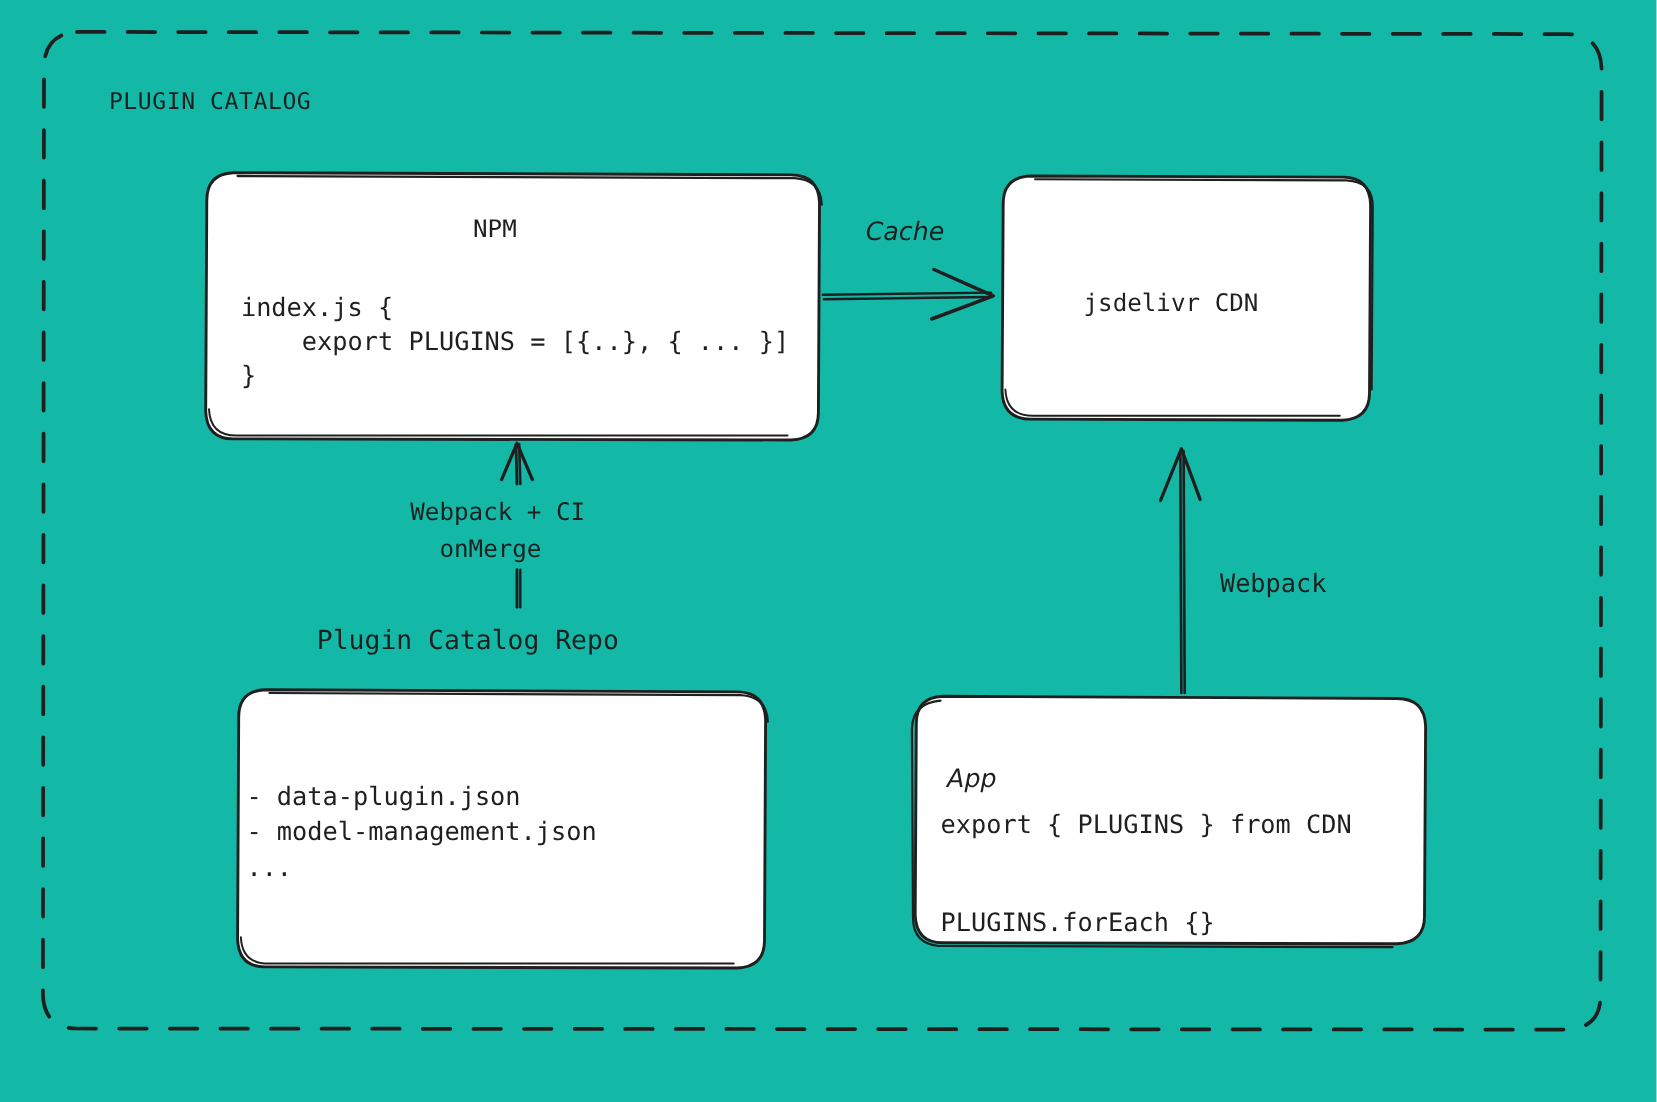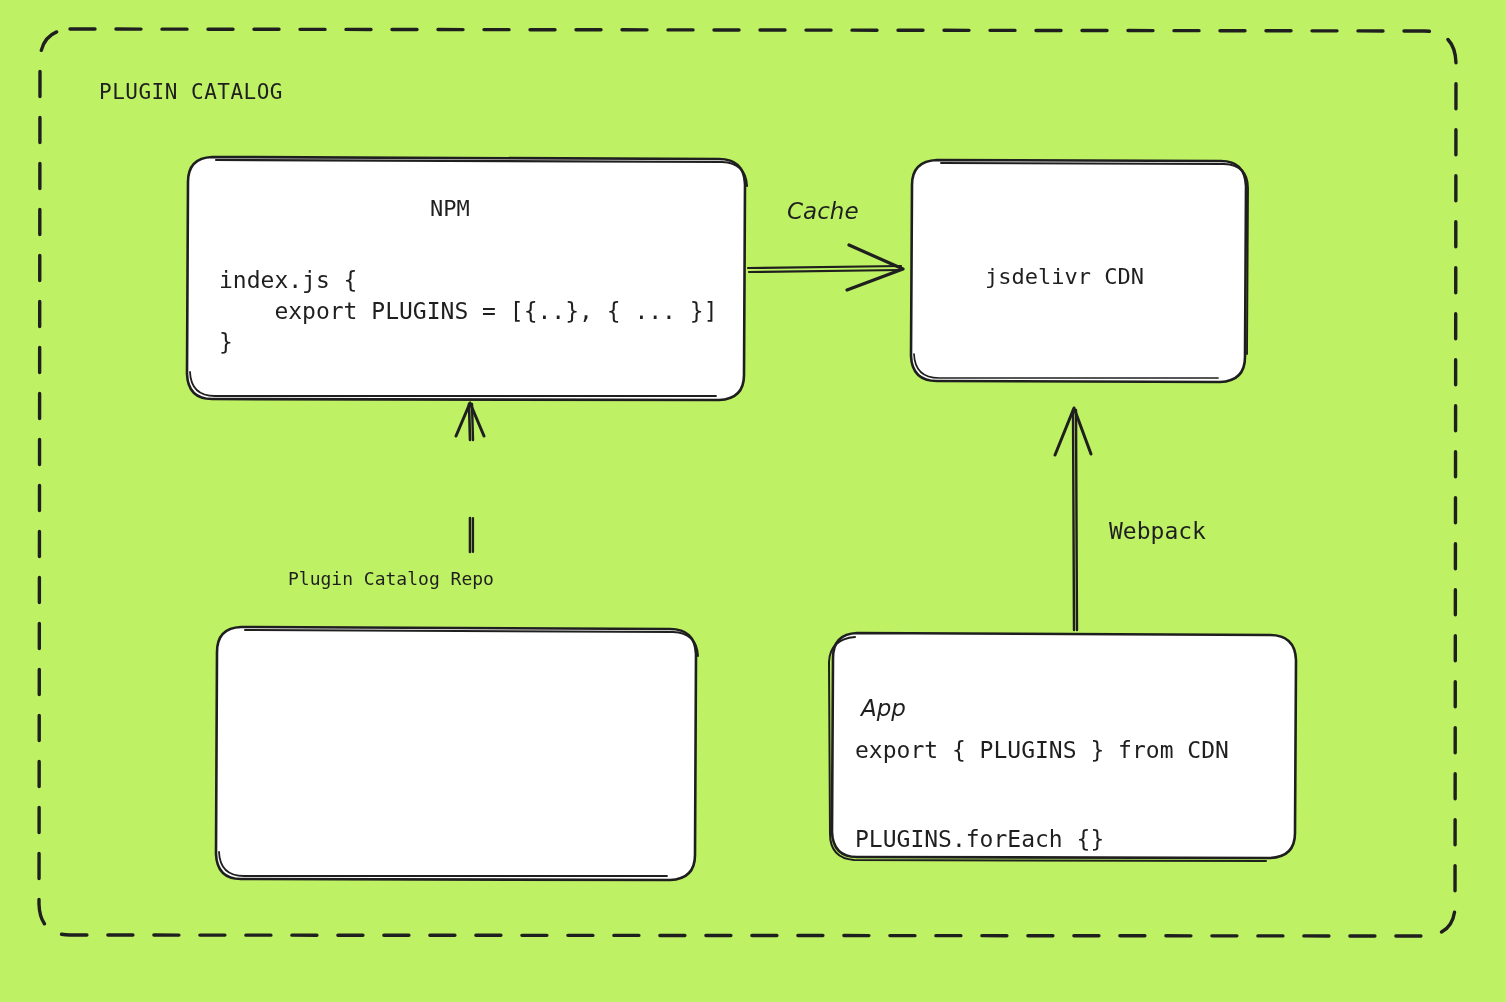--- a/index.html
+++ b/index.html
@@ -4,21 +4,21 @@
 <style>
   html, body {
     margin: 0;
     padding: 0;
     background: #ffffff;
   }
   #canvas {
     position: relative;
     width: 1506px;
     height: 1002px;
-    background: #bef264;
+    background: #14b8a6;
     overflow: hidden;
     font-family: "DejaVu Sans Mono", "Liberation Mono", monospace;
     color: #1f1f1f;
   }
   .svg-layer {
     position: absolute;
     left: 0; top: 0;
     width: 1506px;
     height: 1002px;
     pointer-events: none;
@@ -60,21 +60,21 @@
   #cdn-title {
     left: 985px;
     top: 266px;
     font-size: 22px;
   }
 
   
   #repo-title {
     left: 288px;
     top: 570px;
-    font-size: 18px;
+    font-size: 24px;
     text-align: right;
   }
   #repo-code {
     left: 224px;
     top: 709px;
     font-size: 23px;
     line-height: 32px;
   }
 
   
@@ -175,25 +175,30 @@
   <div class="txt" id="npm-title">NPM</div>
 
   <div class="txt" id="npm-code">index.js {
     export PLUGINS = [{..}, { ... }]
 }</div>
 
   <div class="txt" id="cdn-title">jsdelivr CDN</div>
 
   <div class="txt" id="repo-title">Plugin Catalog Repo</div>
 
+  <div class="txt" id="repo-code">- data-plugin.json
+- model-management.json
+...</div>
 
   <div class="txt sans" id="app-title">App</div>
 
   <div class="txt" id="app-code-1">export { PLUGINS } from CDN</div>
 
   <div class="txt" id="app-code-2">PLUGINS.forEach {}</div>
 
   <div class="txt sans" id="label-cache">Cache</div>
 
+  <div class="txt" id="label-build">Webpack + CI
+  onMerge</div>
 
   <div class="txt" id="label-import">Webpack</div>
 
 </div>
 
 </body></html>

